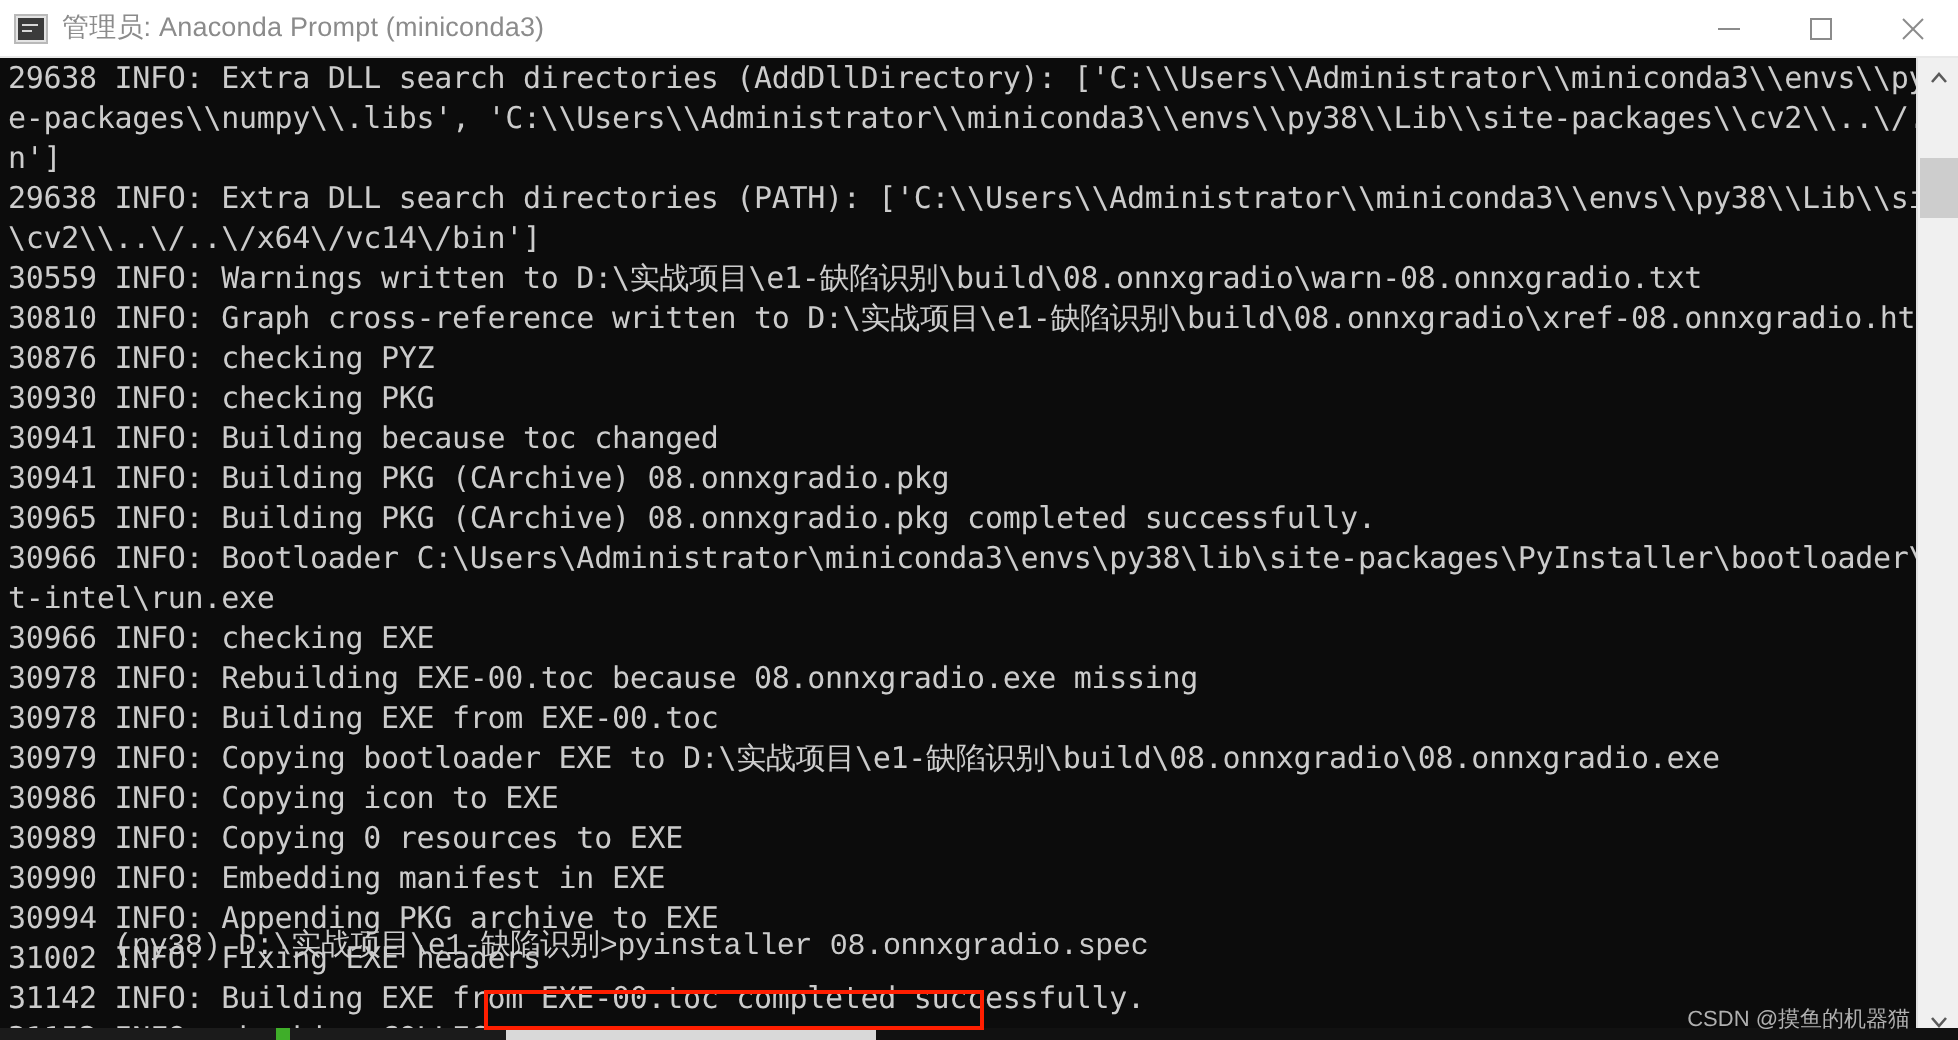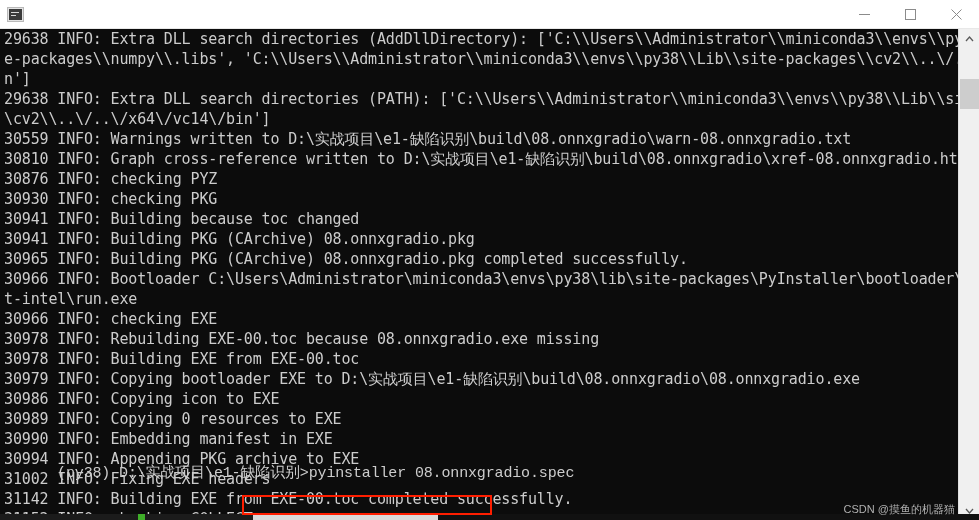--- a/index.html
+++ b/index.html
@@ -218,20 +218,21 @@
 <div id="window">
 
   <div id="titlebar">
     <div id="titlebar-left">
       <span class="console-icon">
         <span class="frame"></span>
         <span class="screen"></span>
         <span class="bar1"></span>
         <span class="bar2"></span>
       </span>
+      <span id="title-text">管理员: Anaconda Prompt (miniconda3)</span>
     </div>
     <div id="titlebar-buttons">
       <div class="winbtn">
         <svg width="13" height="13" viewBox="0 0 13 13">
           <line x1="1" y1="6.5" x2="12" y2="6.5" stroke="#8b8b8b" stroke-width="1"></line>
         </svg>
       </div>
       <div class="winbtn">
         <svg width="13" height="13" viewBox="0 0 13 13">
           <rect x="1.5" y="1.5" width="10" height="10" fill="none" stroke="#8b8b8b" stroke-width="1"></rect>

